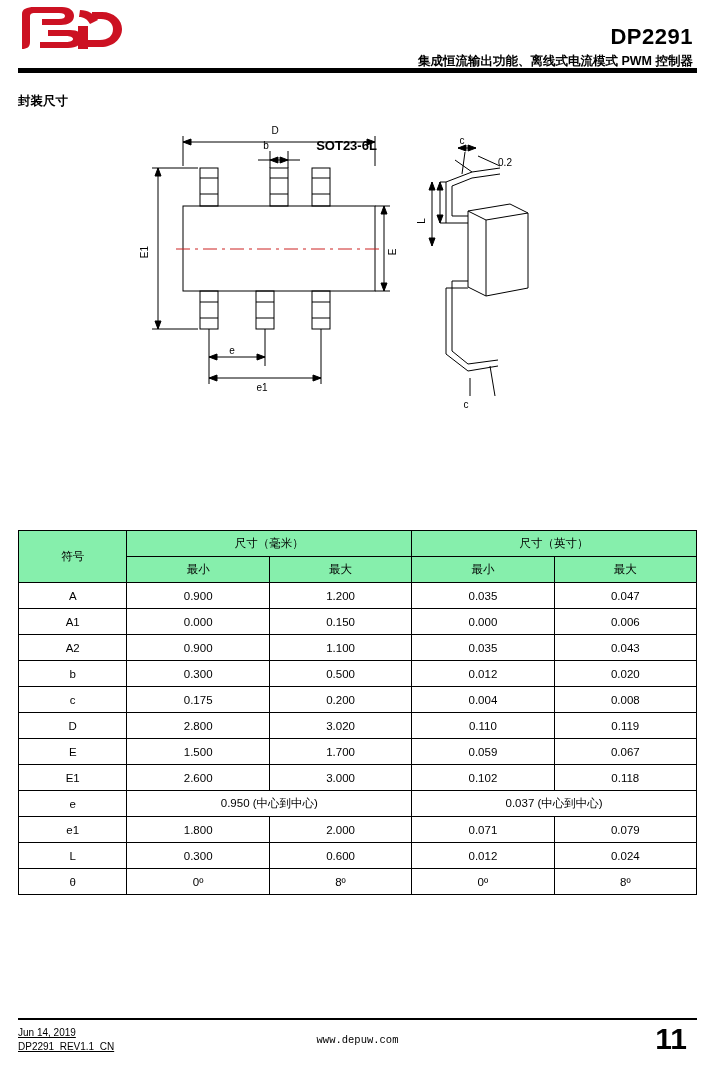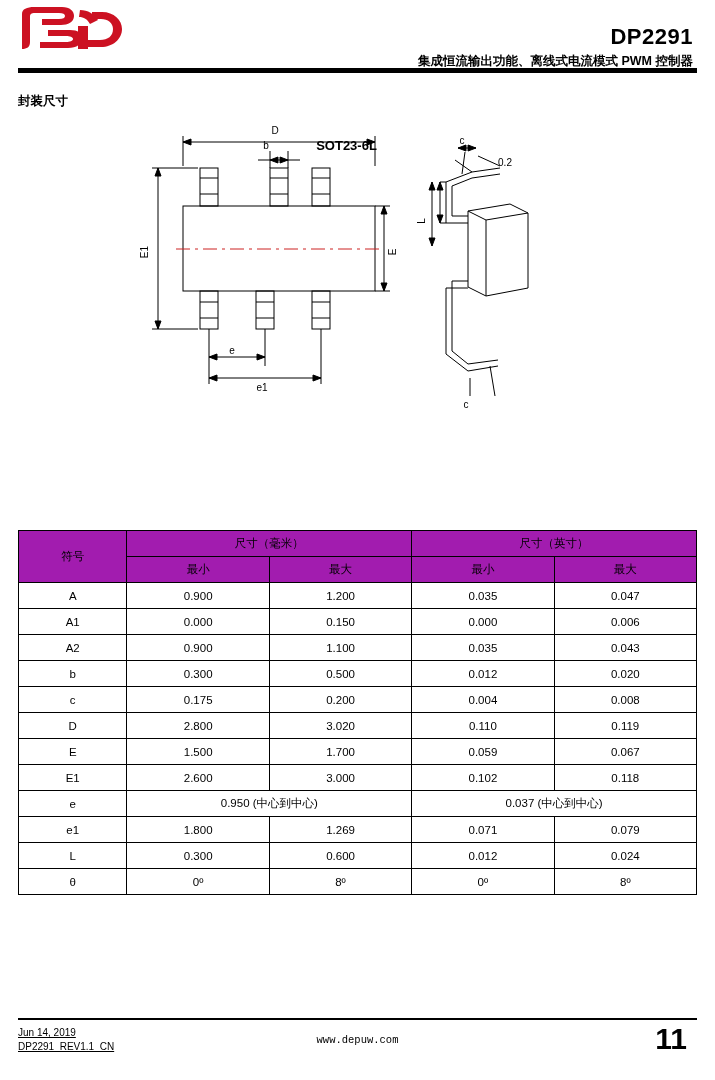--- a/index.html
+++ b/index.html
@@ -90,21 +90,21 @@
     font-size: 11.5px;
   }
   table.dim td, table.dim th {
     border: 1px solid #000;
     text-align: center;
     height: 25px;
     padding: 0 2px;
     font-weight: normal;
   }
   table.dim thead th {
-    background: #a21caf;
+    background: #86efac;
     font-size: 11.5px;
   }
   .col-sym { width: 16%; }
   .col-v { width: 21%; }
 
   
   .footer {
     position: absolute;
     left: 18px;
     right: 18px;
@@ -394,21 +394,21 @@
           <td>0.118</td>
         </tr>
         <tr>
           <td>e</td>
           <td colspan="2">0.950 (中心到中心)</td>
           <td colspan="2">0.037 (中心到中心)</td>
         </tr>
         <tr>
           <td>e1</td>
           <td>1.800</td>
-          <td>1.269</td>
+          <td>2.000</td>
           <td>0.071</td>
           <td>0.079</td>
         </tr>
         <tr>
           <td>L</td>
           <td>0.300</td>
           <td>0.600</td>
           <td>0.012</td>
           <td>0.024</td>
         </tr>

